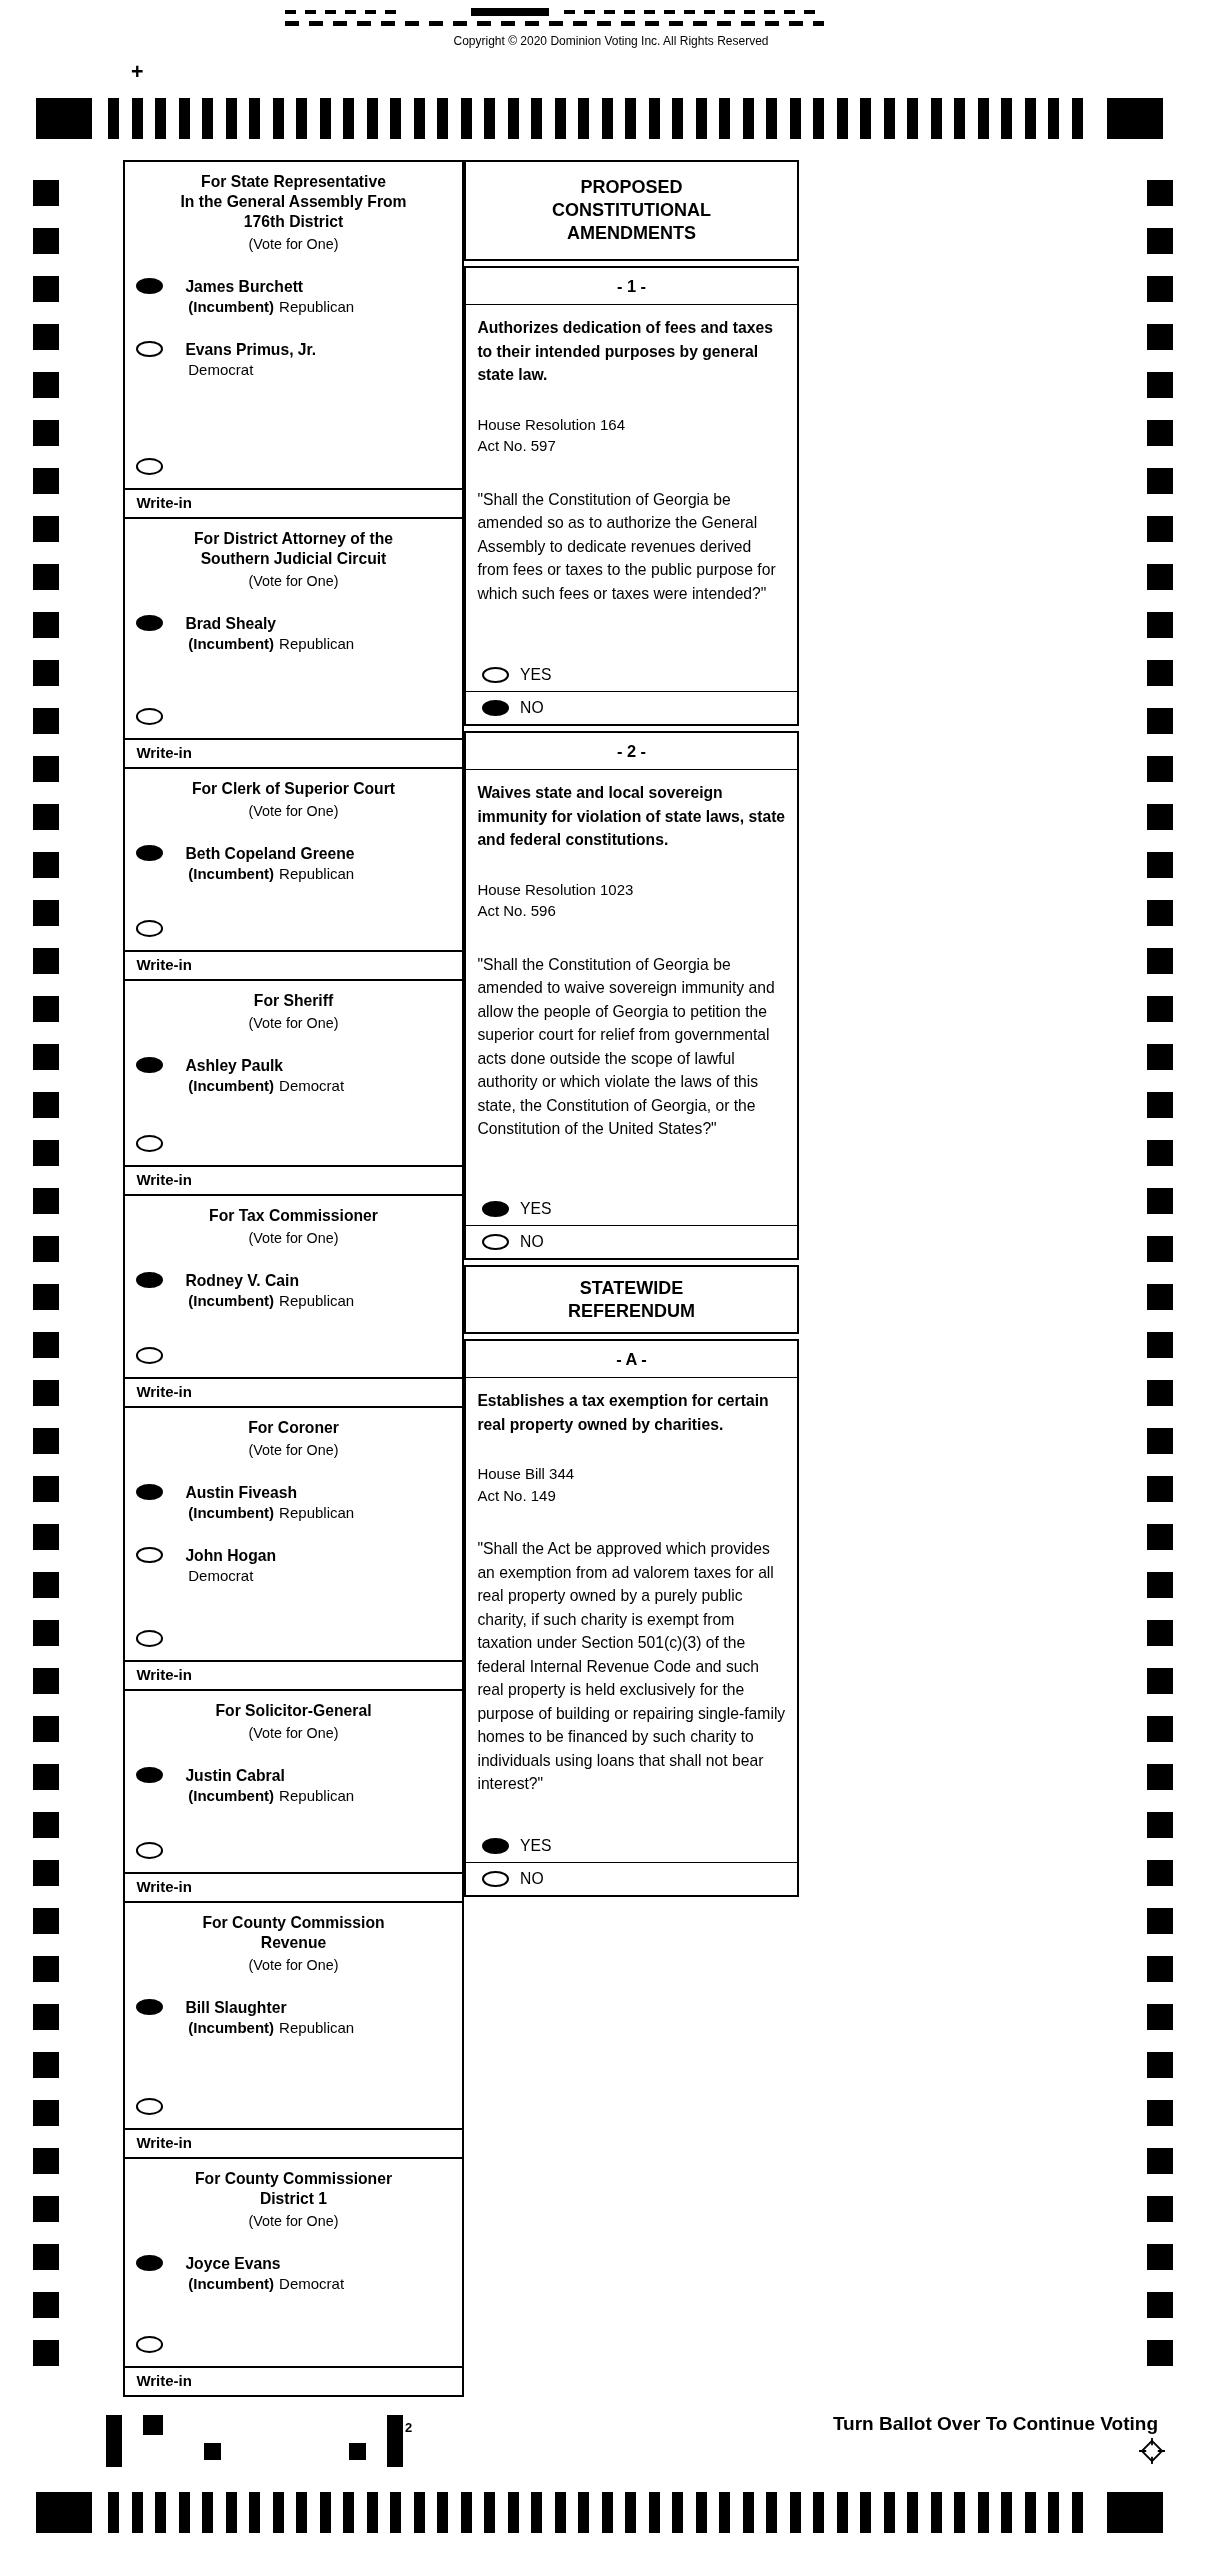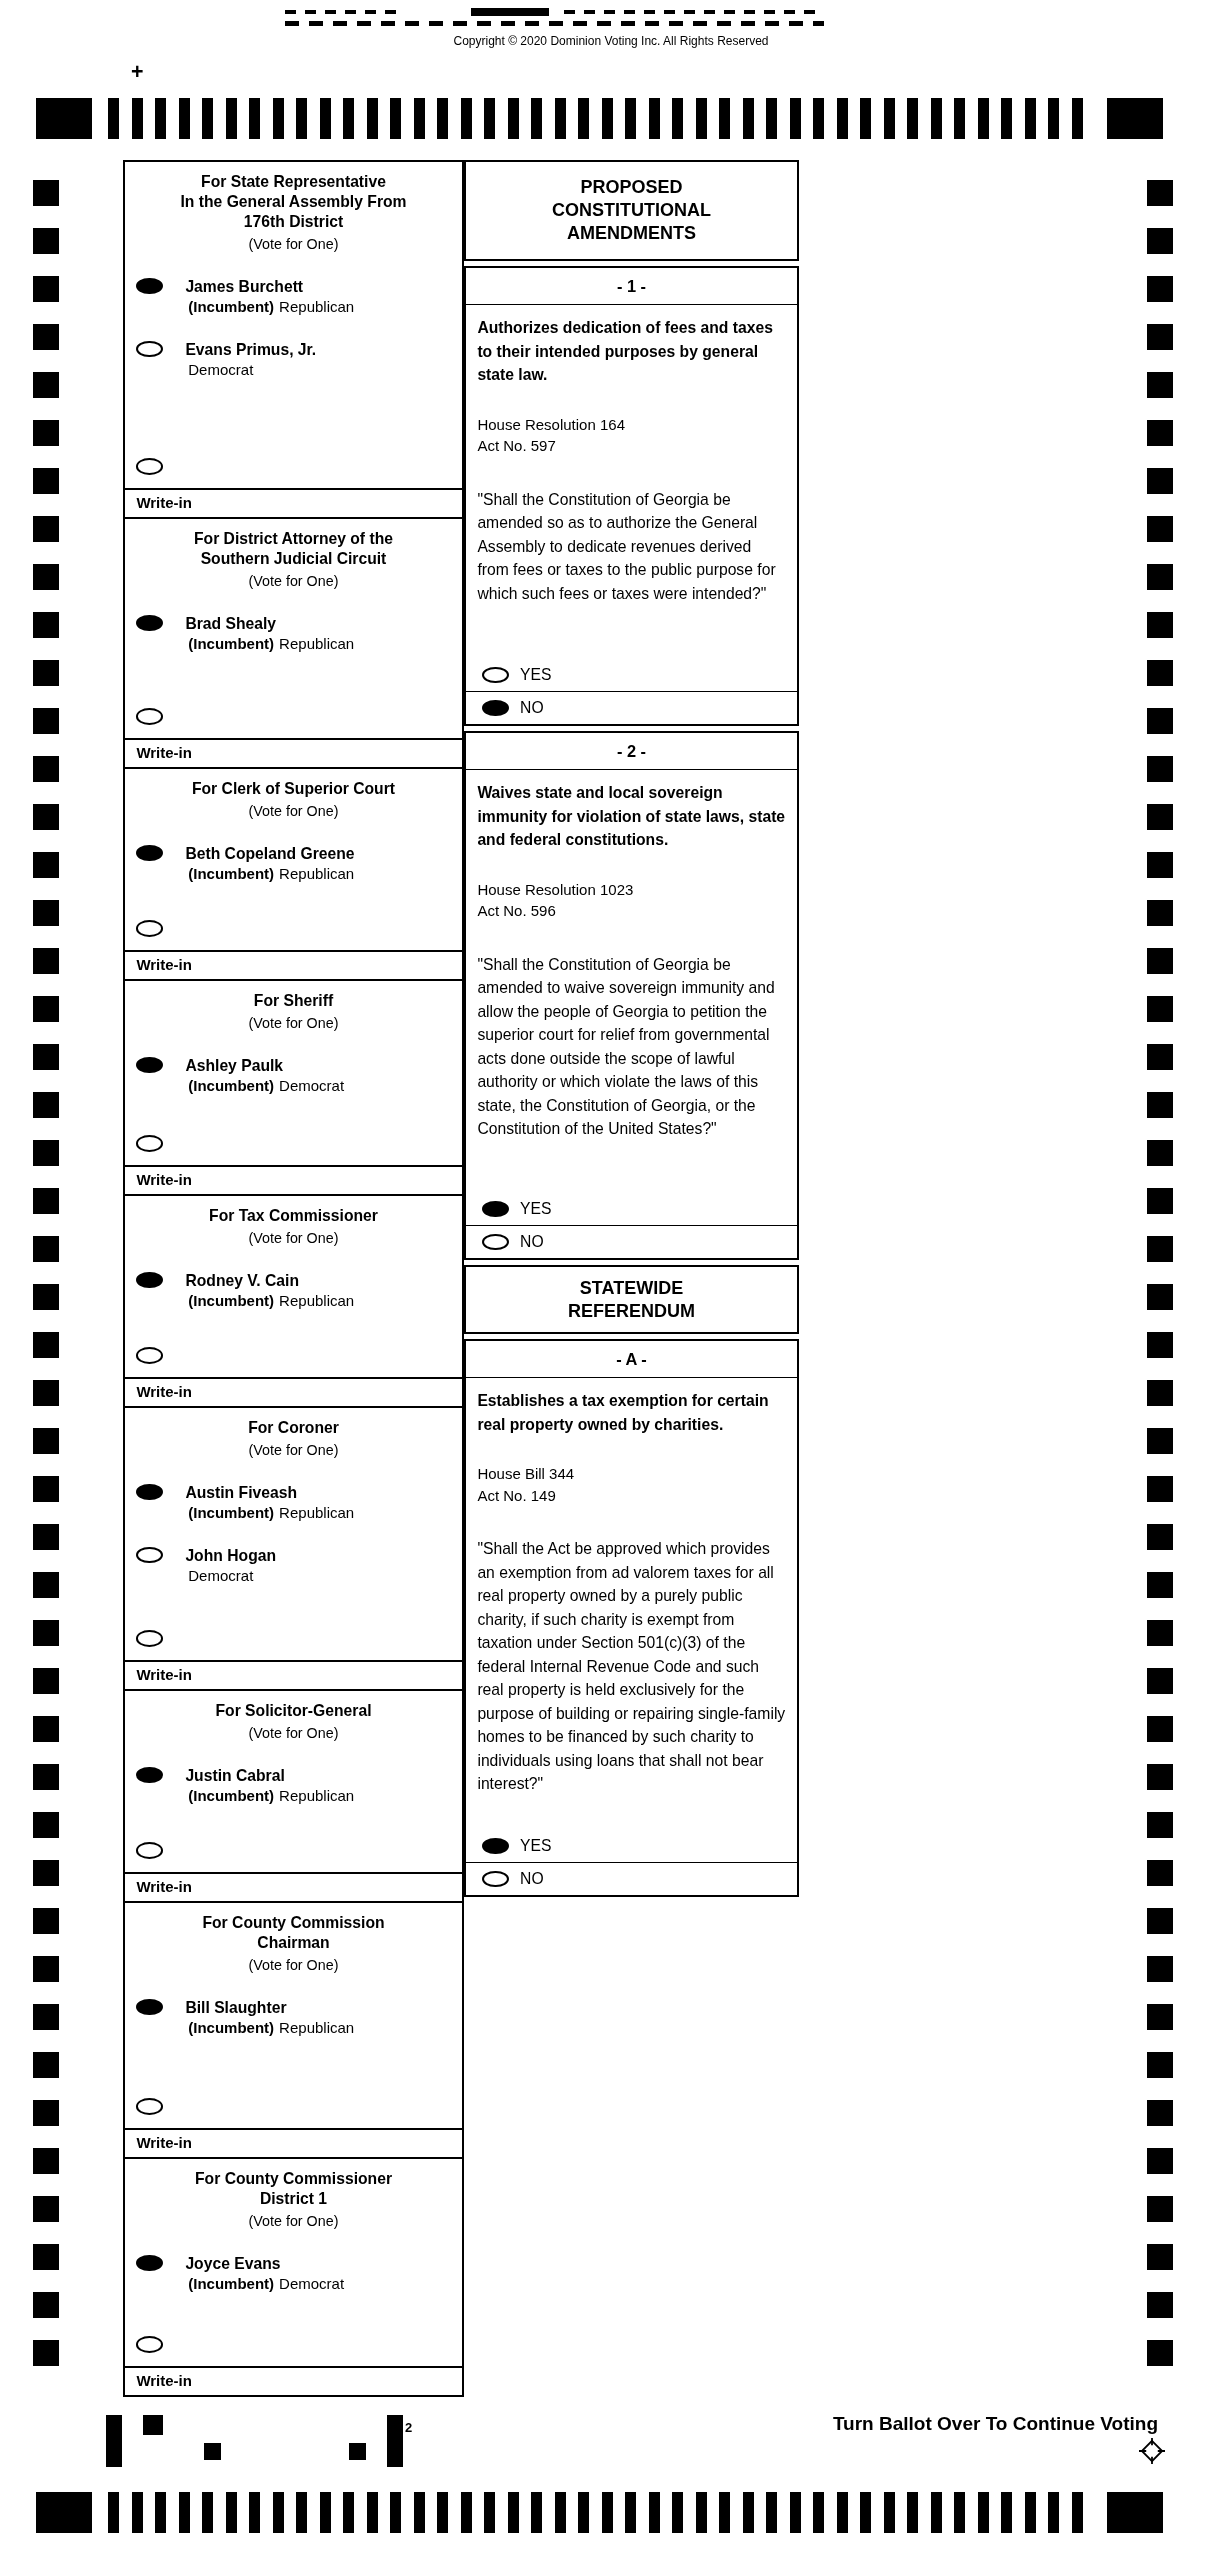--- a/index.html
+++ b/index.html
@@ -240,21 +240,21 @@
     <div class="writein-row">
       <span class="oval"></span>
     </div>
     <div class="writein-line"></div>
     <div class="writein-label">Write-in</div>
   </section>
 
   <section class="contest" style="height:256px">
     <header class="contest-header">
       <h3 class="contest-title">For County Commission
-Chairman</h3>
+Revenue</h3>
       <div class="vote-for">(Vote for One)</div>
     </header>
     <div class="candidate">
       <span class="oval filled"></span>
       <div class="cand-text">
         <div class="cand-name">Bill Slaughter</div>
         <div class="cand-party"><span class="inc">(Incumbent)</span><span>Republican</span></div>
       </div>
     </div>
     <div class="writein-row">

